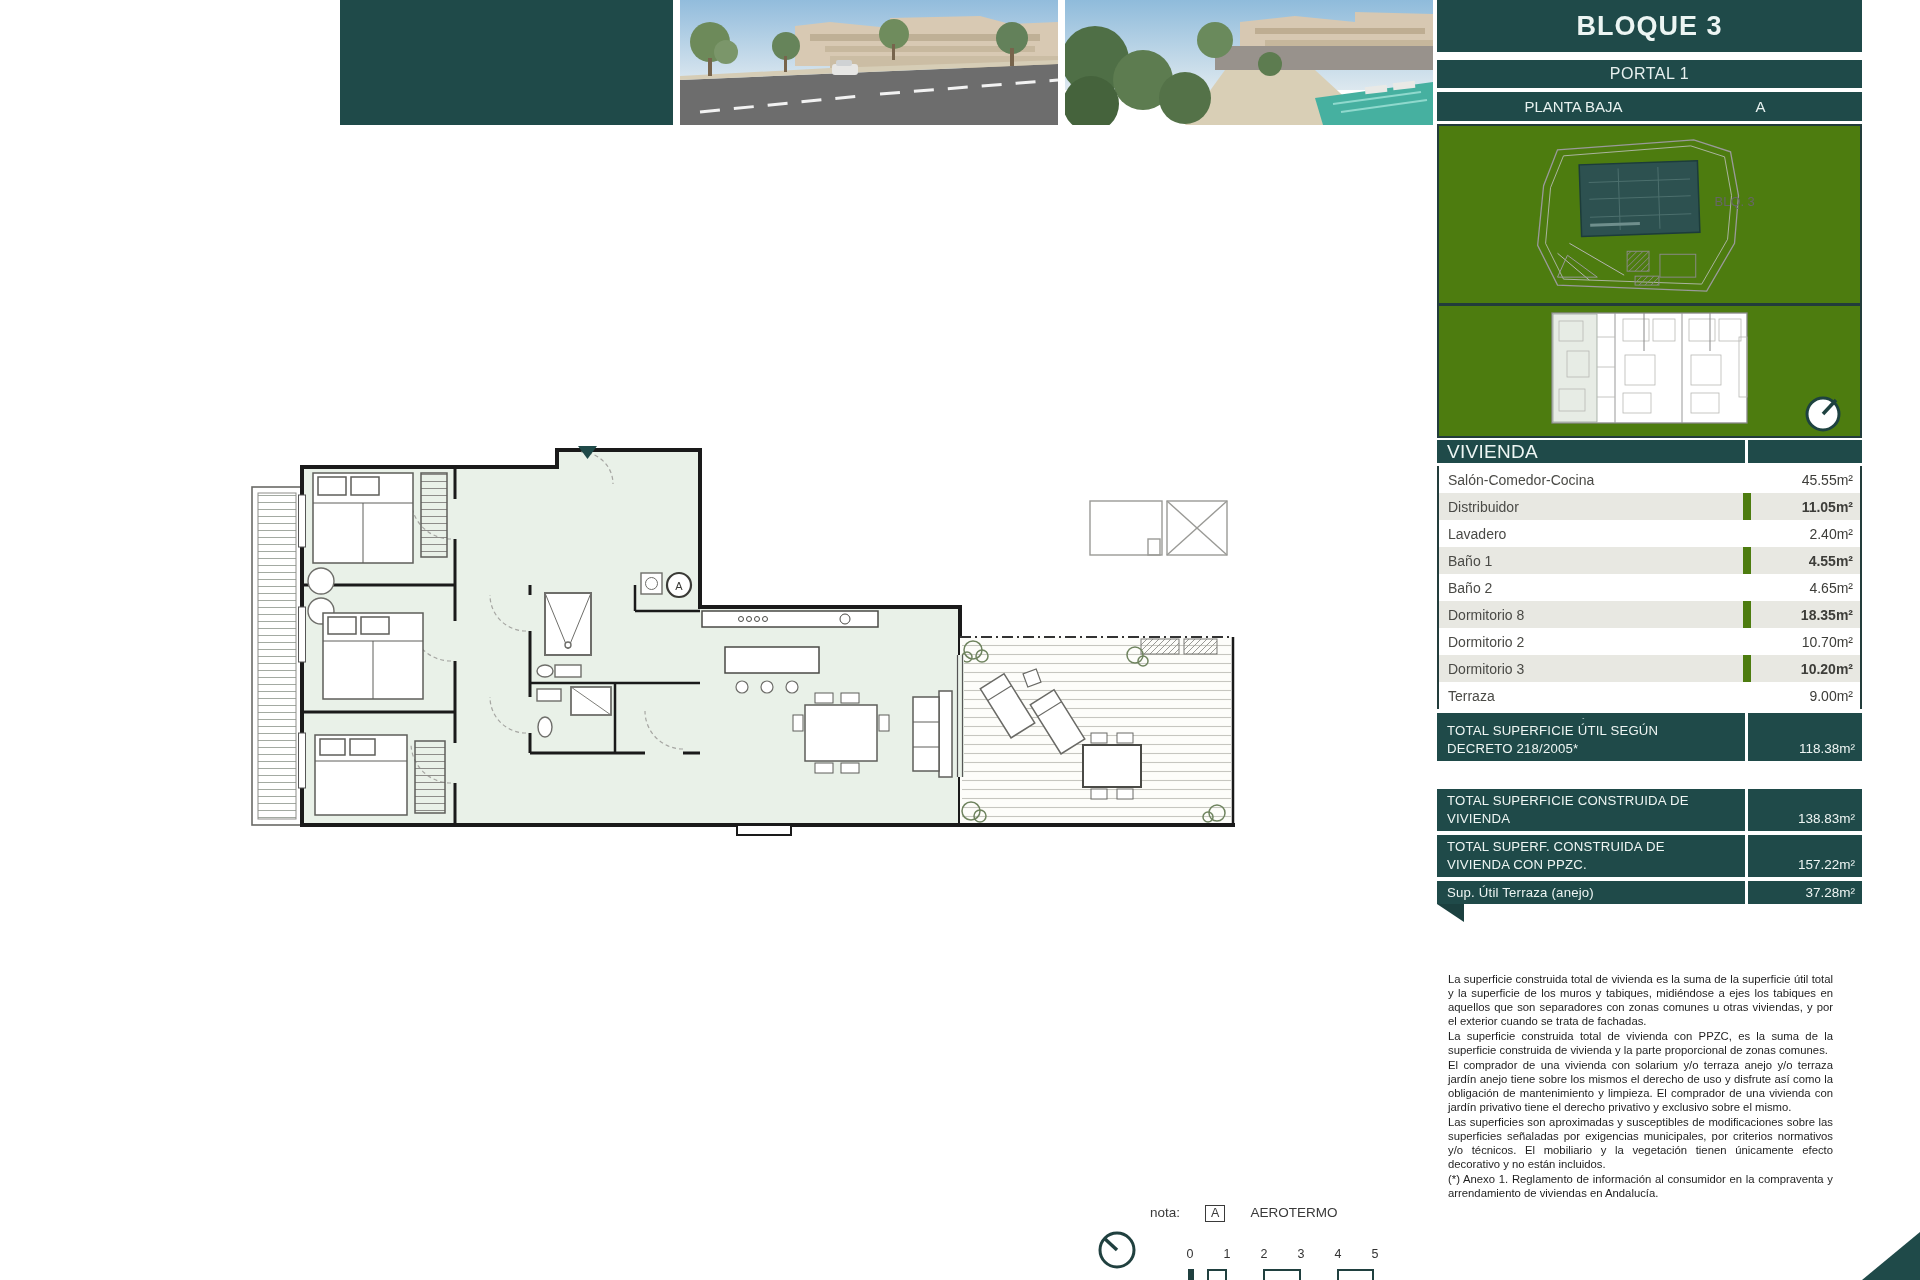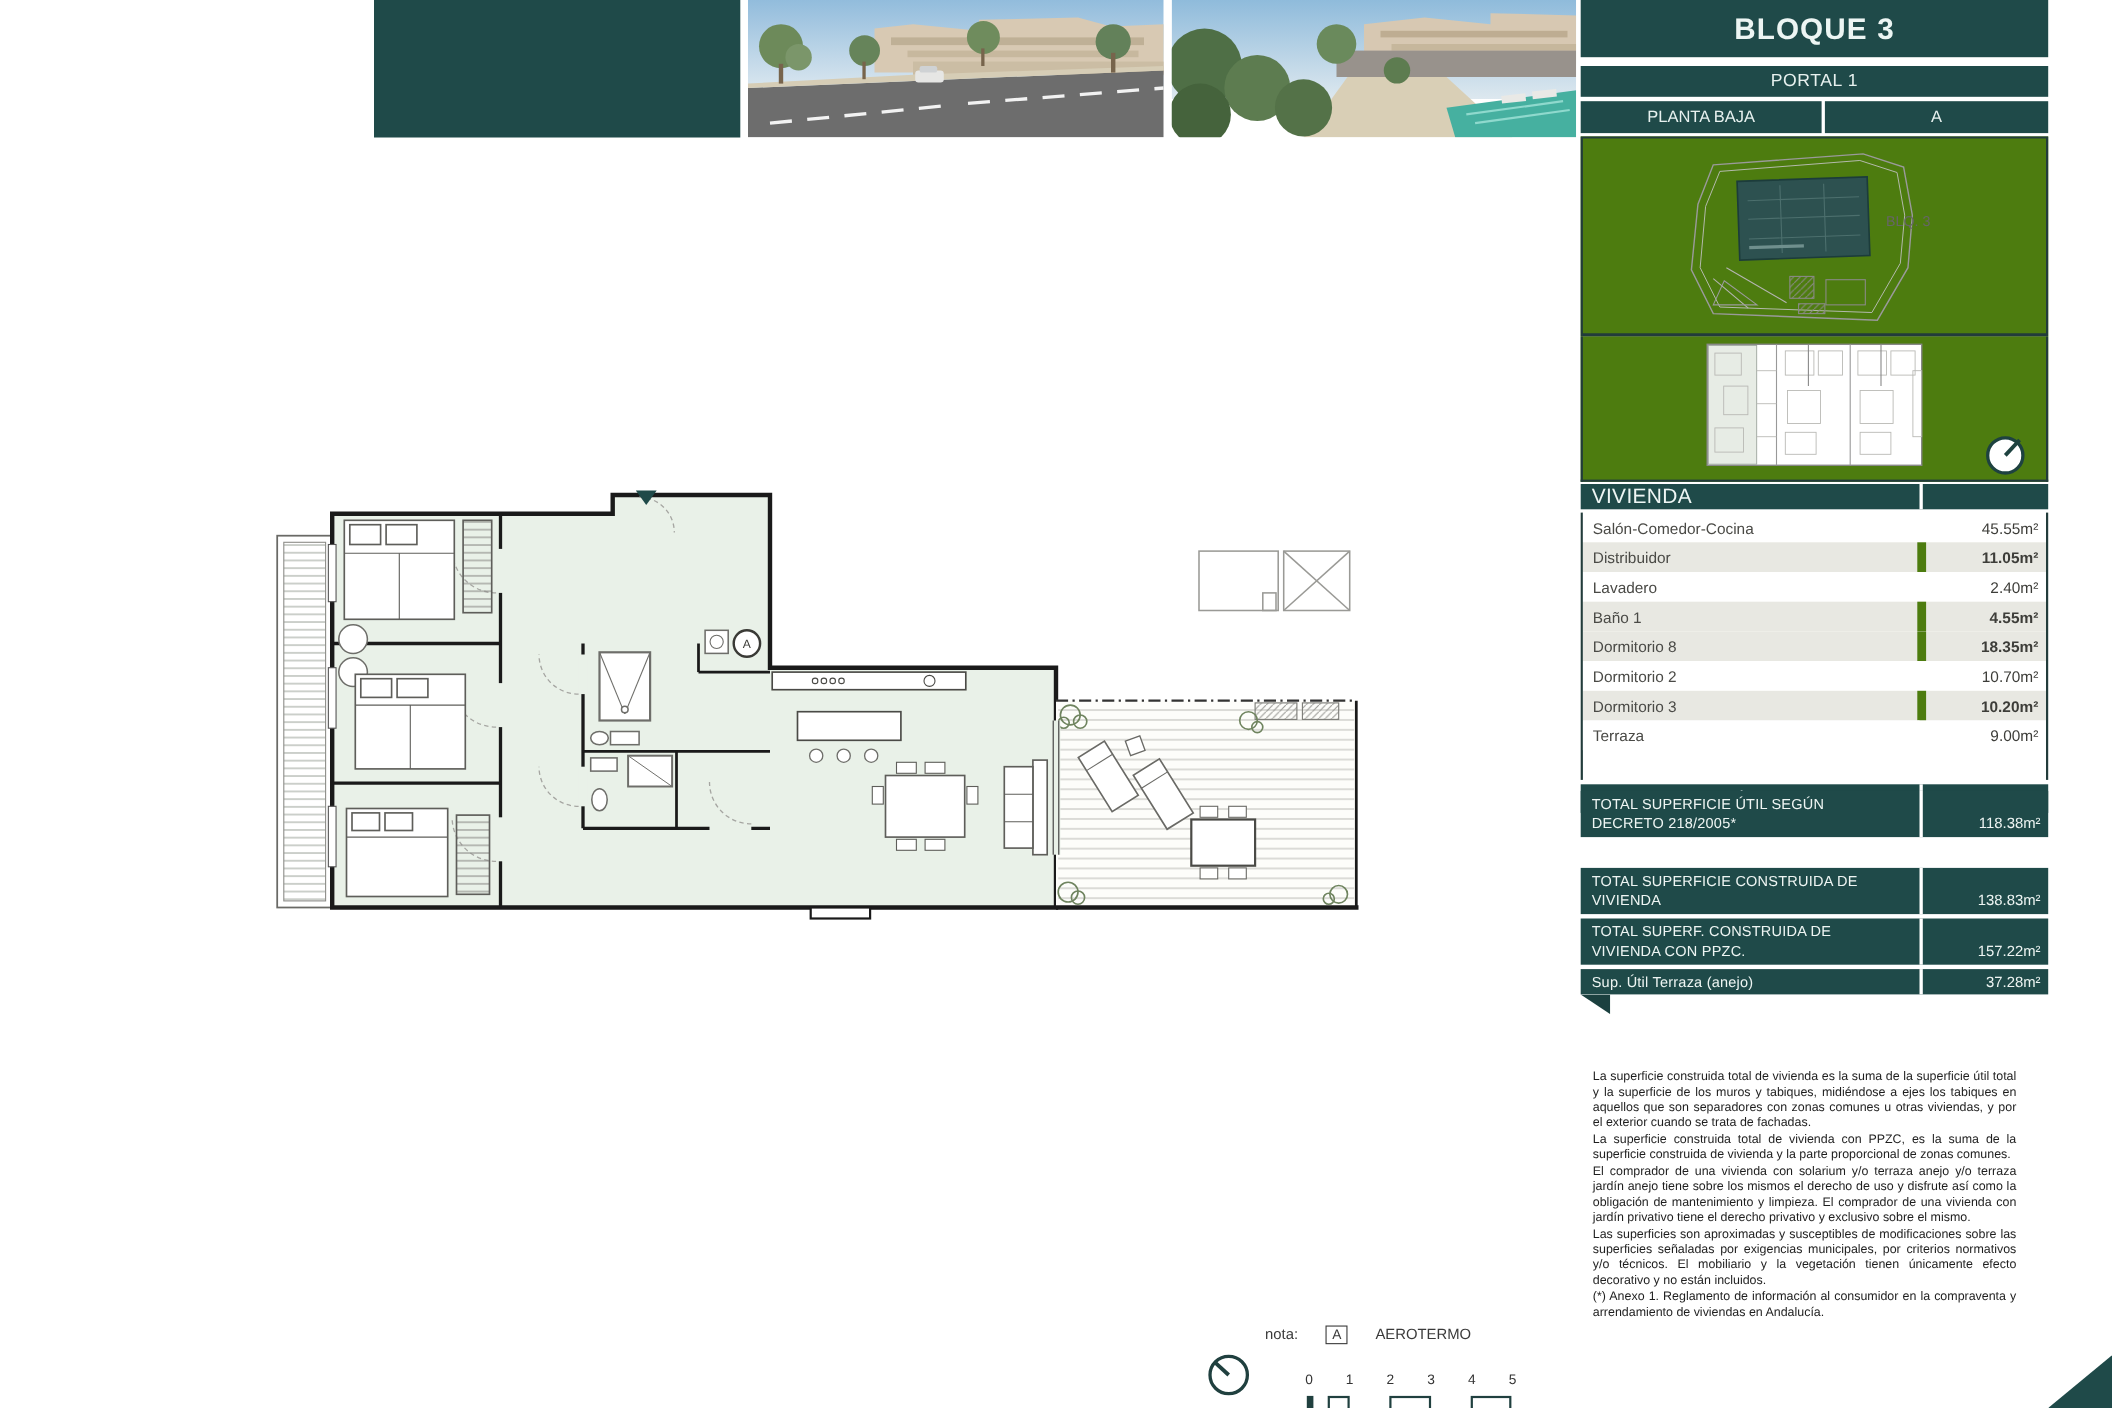--- a/index.html
+++ b/index.html
@@ -16,21 +16,21 @@
   .photo svg{display:block;width:100%;height:100%;}
   .photo1{left:680px;width:378px;}
   .photo2{left:1065px;width:368px;}
 
   
   .sb{left:1437px;width:425px;box-sizing:border-box;}
   .hdr-block{top:0;height:52px;background:#1f4a49;color:#ecf5f3;display:flex;align-items:center;justify-content:center;
     font-size:27px;font-weight:bold;letter-spacing:1px;}
   .hdr-portal{top:60px;height:28px;background:#1f4a49;color:#e7f1ef;display:flex;align-items:center;justify-content:center;
     font-size:16px;letter-spacing:.5px;}
-  .hdr-floor{left:1437px;top:92px;width:219px;height:29px;background:#1f4a49;color:#e7f1ef;display:flex;align-items:center;justify-content:center;font-size:15px;}
+  .hdr-floor{left:1437px;top:92px;width:219px;height:29px;background:#1f4a49;color:#e7f1ef;display:flex;align-items:center;justify-content:center;font-size:15px;padding-left:27px;}
   .hdr-unit{left:1659px;top:92px;width:203px;height:29px;background:#1f4a49;color:#e7f1ef;display:flex;align-items:center;justify-content:center;font-size:15px;}
 
   
   .panel{left:1437px;width:425px;background:#4d7c0f;border:2px solid #223c3b;box-sizing:border-box;}
   .site-panel{top:124px;height:182px;border-bottom-width:3px;}
   .key-panel{top:306px;height:132px;border-top:0;}
   .panel svg{display:block;width:100%;height:100%;}
 
   
   .viv-bar{top:440px;height:23px;background:#1f4a49;display:flex;}
@@ -219,20 +219,24 @@
     <div class="rv">11.05m²</div>
   </div>
   <div class="t-row">
     <div class="rl">Lavadero</div>
     <div class="rv">2.40m²</div>
   </div>
   <div class="t-row odd">
     <div class="rl">Baño 1</div>
     <div class="rv">4.55m²</div>
   </div>
+  <div class="t-row">
+    <div class="rl">Baño 2</div>
+    <div class="rv">4.65m²</div>
+  </div>
   <div class="t-row odd">
     <div class="rl">Dormitorio 8</div>
     <div class="rv">18.35m²</div>
   </div>
   <div class="t-row">
     <div class="rl">Dormitorio 2</div>
     <div class="rv">10.70m²</div>
   </div>
   <div class="t-row odd">
     <div class="rl">Dormitorio 3</div>

